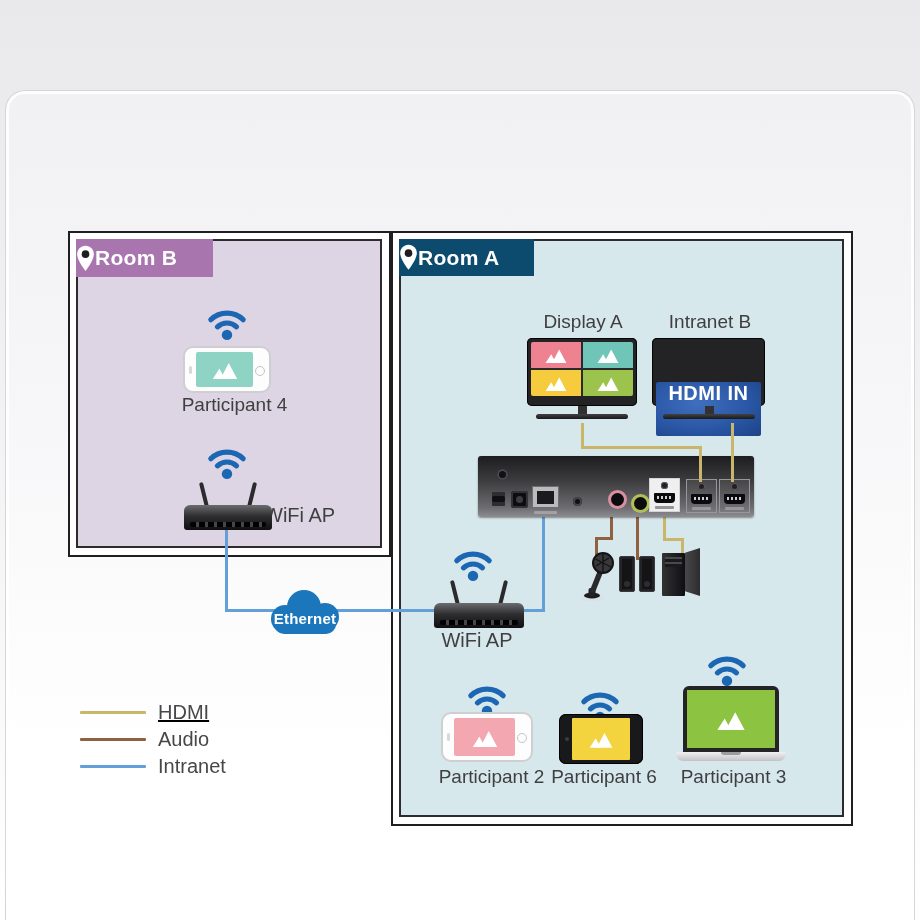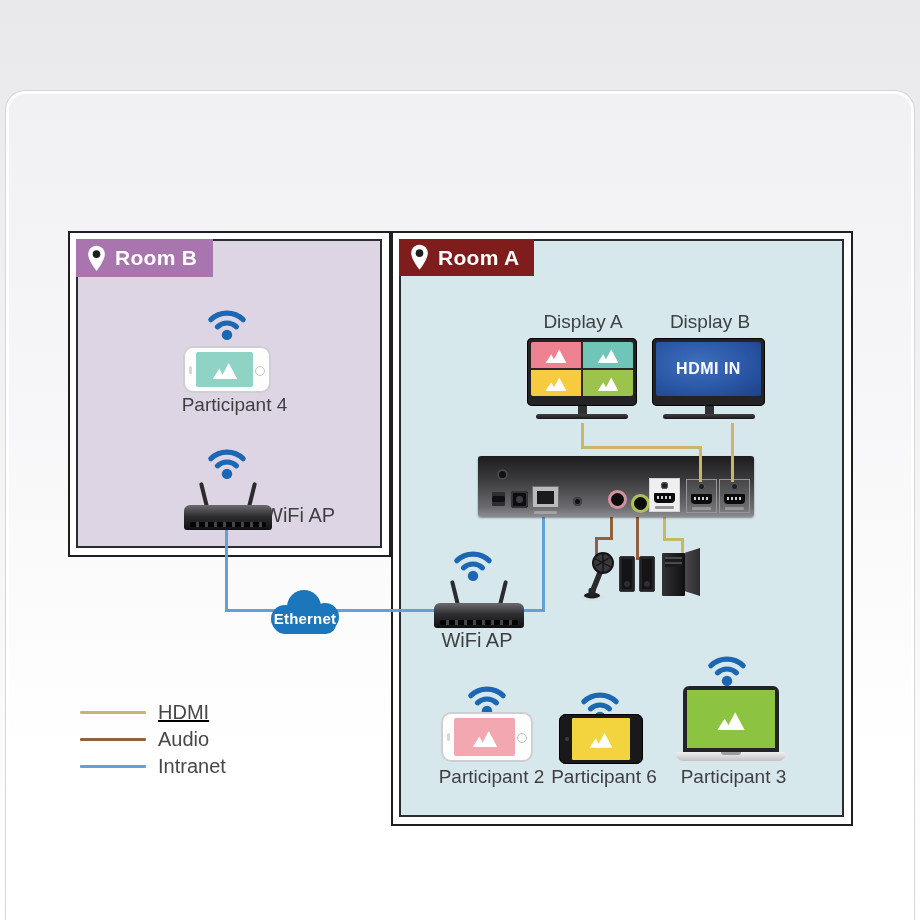--- a/index.html
+++ b/index.html
@@ -16,40 +16,40 @@
     border:1px solid #d6d6d8;border-bottom:none;
     border-radius:20px 20px 0 0;
     background:linear-gradient(180deg,#f1f1f3 0%,#f6f6f8 35%,#ffffff 80%);
     box-shadow:inset 0 0 0 3px rgba(255,255,255,.85);
   }
   
   .room-outer{border:2px solid #1f1f21;background:#ffffff;}
   .room-inner{border:2px solid #2c2c2e;}
   .room-b-inner{background:#ddd5e3;}
   .room-a-inner{background:#d7e8ec;}
-  .room-tag{display:flex;align-items:center;gap:9px;padding-left:11px;box-sizing:border-box;}
+  .room-tag{display:flex;align-items:center;box-sizing:border-box;}
   .room-tag span{color:#fff;font-size:21px;font-weight:bold;letter-spacing:.3px;}
   .tag-b{background:#a875af;}
-  .tag-a{background:#7f1d1d;}
+  .tag-a{background:#0c4a6e;}
   
   .lbl{color:#3f3f42;font-size:19px;text-align:center;white-space:nowrap;}
   
   .line{position:absolute;}
   .eth{background:#64a0d8;}
   .hdmi{background:#c9b66a;}
   .aud{background:#8f6140;}
   
   .monitor .bezel{position:absolute;left:0;top:0;right:0;height:68px;background:#232325;border-radius:5px;box-shadow:inset 0 0 0 1px #050506;}
   .monitor .screen{position:absolute;left:4px;right:4px;top:4px;height:54px;border-radius:2px;overflow:hidden;}
   .quad{display:grid;grid-template-columns:1fr 1fr;grid-template-rows:1fr 1fr;gap:2px;background:#2a2a2c;}
   .quad div{display:flex;align-items:center;justify-content:center;}
   .neck{position:absolute;left:50%;top:68px;width:9px;height:9px;margin-left:-4px;background:#313133;}
   .mbase{position:absolute;left:50%;top:76px;width:92px;height:5px;margin-left:-46px;background:linear-gradient(180deg,#424244,#19191b);border-radius:3px;}
   .screen-b{background:radial-gradient(ellipse at 40% 40%, #3f6fbe 0%, #2a57a6 55%, #1d4286 100%);
-    display:flex;align-items:center;justify-content:center;color:#fff;font-weight:bold;font-size:16px;letter-spacing:.5px;}
+    display:flex;justify-content:center;color:#fff;font-weight:bold;font-size:20px;letter-spacing:.5px;margin-top:40px;}
   
   .device{background:linear-gradient(180deg,#1d1d1f 0%,#3c3c3e 40%,#6d6d71 85%,#8d8d91 100%);border-radius:3px;box-shadow:0 1px 2px rgba(0,0,0,.4);}
   .screwhead{width:11px;height:11px;border-radius:50%;background:#111113;box-shadow:inset 0 0 0 2px #4a4a4e;}
   .terminal{width:13px;height:14px;background:#101012;border-radius:2px;box-shadow:inset 0 4px 0 #2e2e32, inset 0 -4px 0 #2e2e32;}
   .dcjack{width:17px;height:17px;background:#0d0d0f;border-radius:3px;box-shadow:inset 0 0 0 2px #333337;}
   .dcjack:after{content:"";position:absolute;left:5px;top:5px;width:7px;height:7px;border-radius:50%;background:#3e3e42;}
   .rj45{width:27px;height:22px;background:#b9bbbd;border:1px solid #6e6e72;box-sizing:border-box;}
   .rj45:after{content:"";position:absolute;left:4px;top:4px;right:4px;bottom:3px;background:#1b1b1e;}
   .minijack{width:9px;height:9px;border-radius:50%;background:#101013;box-shadow:inset 0 0 0 2px #46464a;}
   .ajack{width:13px;height:13px;border-radius:50%;background:#0c0c0e;}
@@ -176,21 +176,21 @@
   <div class="abs room-outer" style="left:391px;top:231px;width:458px;height:591px;"></div>
   <div class="abs room-inner room-a-inner" style="left:399px;top:239px;width:441px;height:574px;"></div>
   <div class="abs room-tag tag-a" style="left:399px;top:239px;width:135px;height:37px;">
     <svg width="19" height="27">
         <use href="#pin"></use>
       </svg>
     <span>Room A</span>
   </div>
 
   <div class="abs lbl" style="left:505px;top:311px;width:156px;">Display A</div>
-  <div class="abs lbl" style="left:632px;top:311px;width:156px;">Display B</div>
+  <div class="abs lbl" style="left:632px;top:311px;width:156px;">Intranet B</div>
 
   <div class="abs monitor z2" style="left:527px;top:338px;width:110px;height:84px;">
     <div class="bezel"></div>
     <div class="screen quad">
       <div style="background:#ee8290;">
           <svg width="26" height="16">
             <use href="#mtn"></use>
           </svg>
         </div>
       <div style="background:#6fc6b8;">

